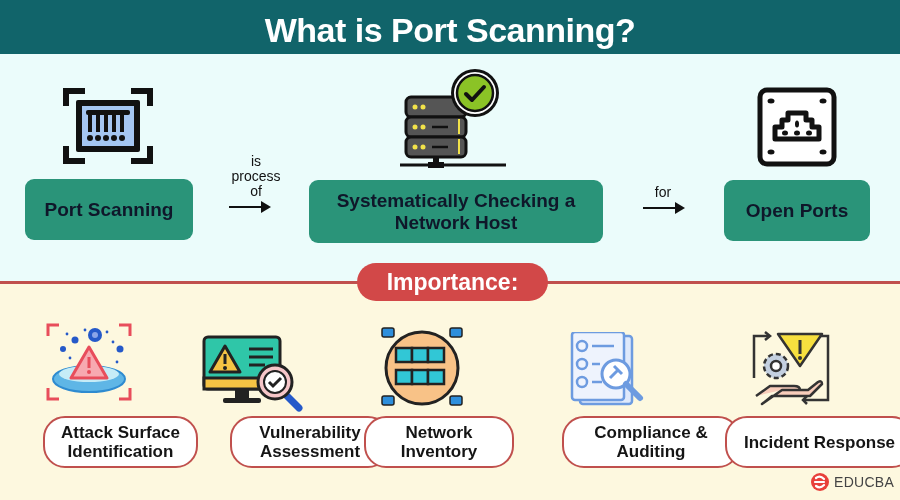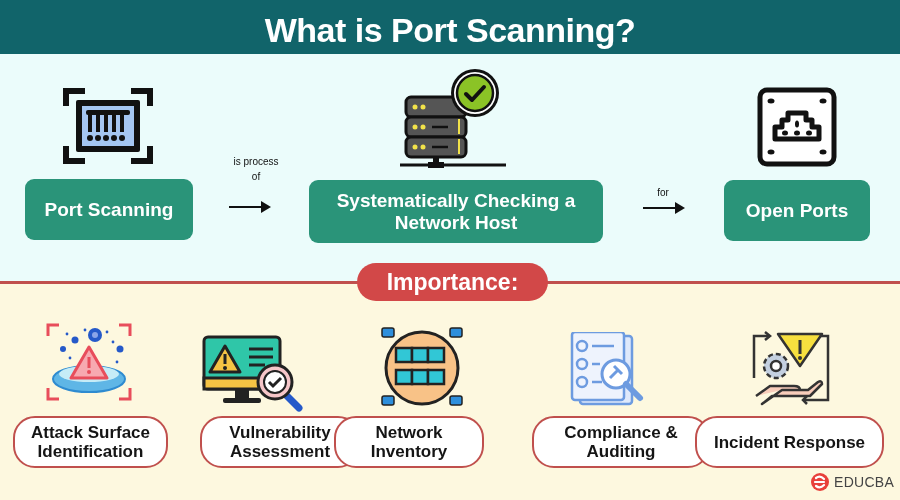--- a/index.html
+++ b/index.html
@@ -7,36 +7,36 @@
   body { font-family: "Liberation Sans", sans-serif; position: relative; background: #fdf8df; }
 
   .header { position: absolute; left: 0; top: 0; width: 900px; height: 54px; background: #11646a;
             display: flex; align-items: center; justify-content: center; }
   .header h1 { color: #fff; font-size: 34px; font-weight: 700; letter-spacing: -0.5px; margin-top: 6px; }
 
   .top { position: absolute; left: 0; top: 54px; width: 900px; height: 228px; background: #ebfcfb; }
   .bottom { position: absolute; left: 0; top: 284px; width: 900px; height: 216px; background: #fdf8df; }
   .divider { position: absolute; left: 0; top: 281px; width: 900px; height: 3px; background: #c0504d; }
 
-  .green-box { position: absolute; background: #2a9479; border-radius: 9px; color: #ffffff;
+  .green-box { position: absolute; background: #2a9479; border-radius: 9px; color: #0f172a;
                font-weight: 700; font-size: 19px; display: flex; align-items: center; justify-content: center;
                text-align: center; line-height: 22px; }
 
-  .connector { position: absolute; text-align: center; font-size: 10px; color: #111; line-height: 15px; }
+  .connector { position: absolute; text-align: center; font-size: 14px; color: #111; line-height: 15px; }
   .arrow { position: absolute; height: 2px; background: #111; }
   .arrow::after { content: ""; position: absolute; right: -2px; top: -5px; border-left: 10px solid #111;
                   border-top: 6px solid transparent; border-bottom: 6px solid transparent; }
 
   .importance { position: absolute; left: 357px; top: 263px; width: 191px; height: 38px; background: #d24848;
                 border-radius: 19px; color: #fff; font-weight: 700; font-size: 23px; display: flex;
                 align-items: center; justify-content: center; }
 
   .card { position: absolute; top: 416px; height: 52px; background: #fff; border: 2px solid #c0504d;
           border-radius: 22px; display: flex; align-items: center; justify-content: center; text-align: center;
-          font-weight: 700; font-size: 17px; color: #151515; line-height: 19px; padding: 0 4px; }
+          font-weight: 700; font-size: 17px; color: #151515; line-height: 19px; padding: 0 4px; margin-left: 30px; }
 
   .icon { position: absolute; }
   .logo { position: absolute; left: 810px; top: 472px; display: flex; align-items: center; gap: 4px; justify-content: space-between; }
   .logo span { font-size: 14px; color: #444; letter-spacing: 0.3px; }
 </style>
 </head>
 <body>
 
 <div class="header">
   <h1>What is Port Scanning?</h1>

